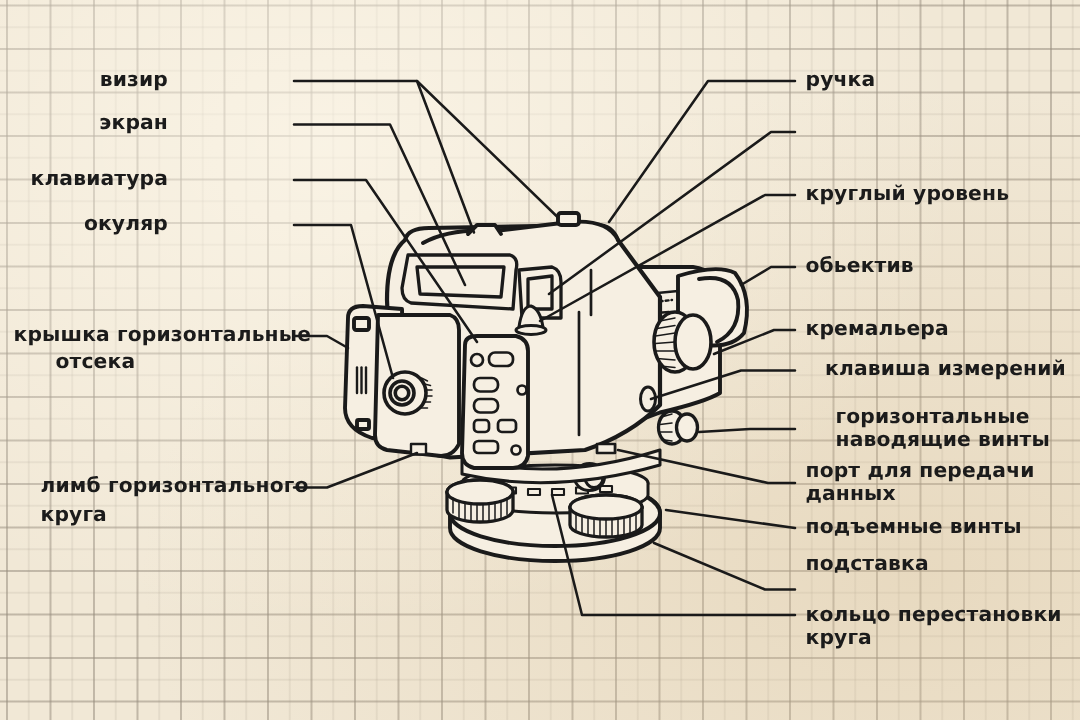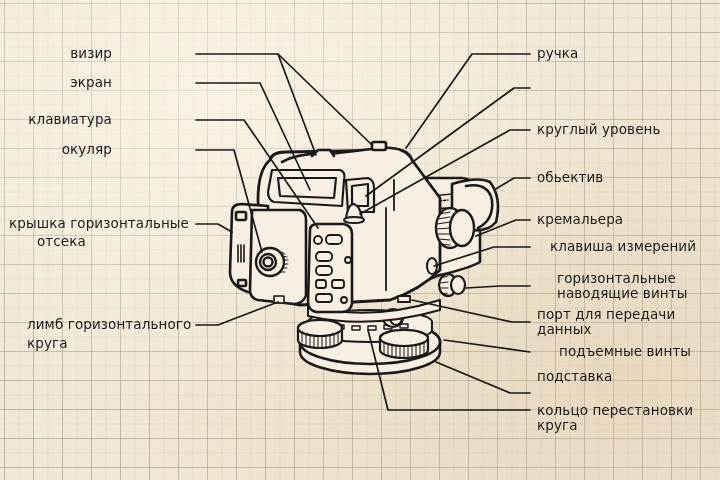--- a/index.html
+++ b/index.html
@@ -11,21 +11,21 @@
       radial-gradient(ellipse at 85% 80%, rgba(214,190,150,0.35), rgba(0,0,0,0) 60%),
       linear-gradient(to right, rgba(150,140,125,0.45) 1px, transparent 1px),
       linear-gradient(to bottom, rgba(150,140,125,0.45) 1px, transparent 1px),
       linear-gradient(to right, rgba(170,160,145,0.18) 1px, transparent 1px),
       linear-gradient(to bottom, rgba(170,160,145,0.18) 1px, transparent 1px);
     background-size: 100% 100%, 100% 100%, 29px 29px, 29px 29px, 14.5px 14.5px, 14.5px 14.5px;
     background-position: 0 0, 0 0, 4px 3px, 4px 3px, 4px 3px, 4px 3px;
     font-family: "DejaVu Sans", sans-serif;
     color: #1a1a1a;
   }
-  .diagram { position: absolute; left: 0; top: 0; width: 640px; height: 480px; }
+  .diagram { position: absolute; left: 0; top: 0; width: 640px; height: 480px; font-weight: bold; }
   .label {
     position: absolute; font-size: 13.5px; line-height: 15px; color: #1b1b1b;
     white-space: nowrap; letter-spacing: 0.1px;
   }
   .label.right { text-align: right; }
   svg { position: absolute; left: 0; top: 0; }
 </style>
 </head>
 <body>
 
@@ -277,19 +277,19 @@
   <div class="label" style="left:537px; top:212px;">кремальера</div>
   <div class="label" style="left:537px; top:239px;margin-left:13px;">клавиша измерений</div>
   <div class="label" style="left:537px; top:271px;margin-left:20px;">
     <div>горизонтальные</div>
     <div>наводящие винты</div>
   </div>
   <div class="label" style="left:537px; top:307px;">
     <div>порт для передачи</div>
     <div>данных</div>
   </div>
-  <div class="label" style="left:559px; top:344px;">подъемные винты</div>
+  <div class="label" style="left:537px; top:344px;">подъемные винты</div>
   <div class="label" style="left:537px; top:369px;text-align:right;">подставка</div>
   <div class="label" style="left:537px; top:403px;">
     <div>кольцо перестановки</div>
     <div>круга</div>
   </div>
 </div>
 
 </body></html>

